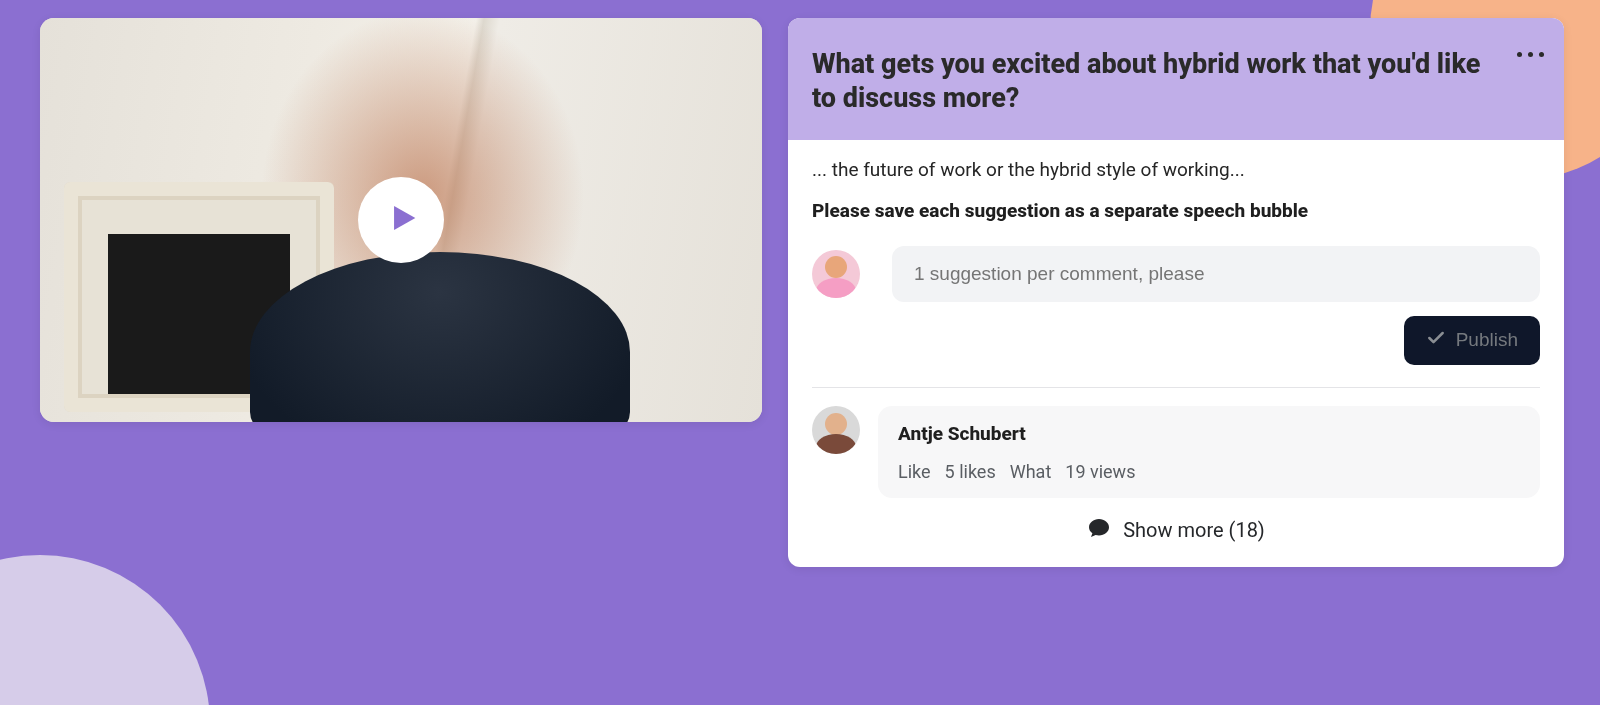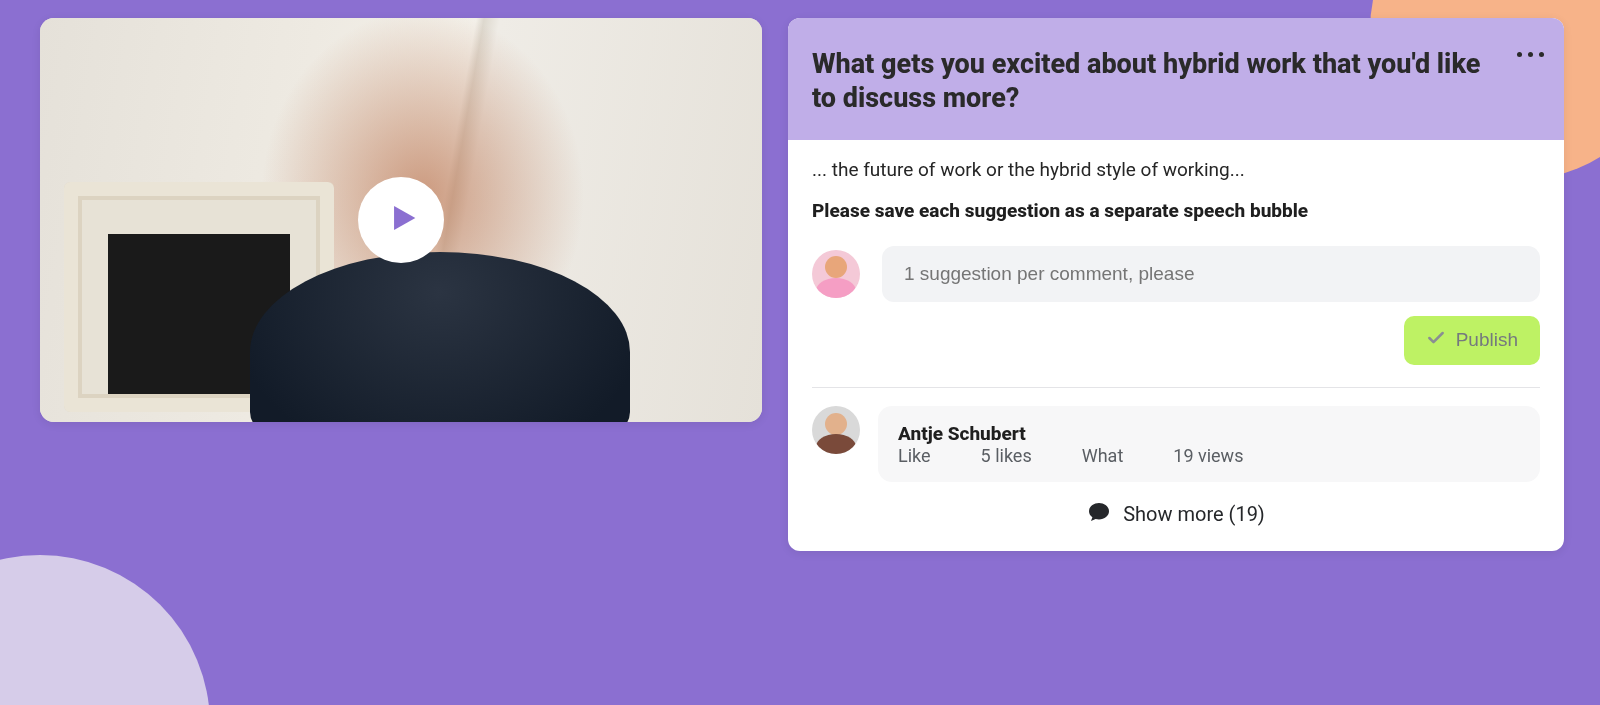--- a/index.html
+++ b/index.html
@@ -131,21 +131,21 @@
       color:#2a2a2a;
     }
     .kebab span{
       width:5px;height:5px;border-radius:50%;background:#2a2a2a;margin:0 3px;
     }
 
     .card-body { padding: 18px 24px 18px 24px; }
     .excerpt { color:#262626; font-size:19px; margin-bottom:18px; }
     .instruction { font-weight:800; font-size:19px; color:#1f1f1f; margin-bottom:24px; }
 
-    .compose-row { display:flex; align-items:center; gap:22px; }
+    .compose-row { display:flex; align-items:center; gap:32px; }
     .avatar {
       width:48px;height:48px;border-radius:50%;
       background:#f4c9d7; position:relative; overflow:hidden; flex:0 0 48px;
     }
     .avatar::before{
       content:"";position:absolute;top:6px;left:50%;transform:translateX(-50%);
       width:22px;height:22px;border-radius:50%;background:#e8a67a;
     }
     .avatar::after{
       content:"";position:absolute;bottom:-6px;left:50%;transform:translateX(-50%);
@@ -157,34 +157,34 @@
     .avatar.commenter::after{ background:#7a4a3a; }
 
     .compose-input {
       flex:1; height:56px; border-radius:12px; background:#f2f3f5;
       border:none; padding:0 22px; font-size:19px; color:#6b7076;
       outline:none;
     }
     .publish-row { display:flex; justify-content:flex-end; margin-top:14px; }
     .publish-btn {
       display:flex; align-items:center; gap:10px;
-      background:#bef264; border:none; border-radius:10px;
+      background:#0f172a; border:none; border-radius:10px;
       padding:12px 22px; font-size:19px; color:#75797e; cursor:pointer;
     }
     .publish-btn svg{width:20px;height:20px;fill:none;stroke:#8a8e93;stroke-width:3;stroke-linecap:round;stroke-linejoin:round;}
 
     .divider { height:1px; background:#e4e4e7; margin:22px 0 18px; }
 
     .comment-row { display:flex; gap:18px; }
     .comment-bubble {
       flex:1; background:#f7f7f8; border-radius:14px; padding:16px 20px;
     }
-    .comment-name { font-weight:800; font-size:19px; color:#1f1f1f; margin-bottom:0; }
+    .comment-name { font-weight:800; font-size:19px; color:#1f1f1f; margin-bottom:16px; }
     .comment-text { font-size:19px; line-height:1.55; color:#222; margin-bottom:14px; }
-    .comment-meta { display:flex; gap:50px; color:#5a5e63; font-size:18px; }
+    .comment-meta { display:flex; gap:14px; color:#5a5e63; font-size:18px; }
     .comment-meta .link{cursor:pointer;}
 
     .show-more {
       display:flex; align-items:center; justify-content:center; gap:12px;
       padding:18px 0 4px 0; color:#25272a; font-size:20px; cursor:pointer;
     }
     .show-more svg{width:24px;height:24px;fill:#25272a;}
   </style>
 </head>
 <body>
@@ -250,18 +250,18 @@
           </div>
         </div>
       </div>
 
       <div class="show-more">
         <span>
           <svg viewBox="0 0 24 24">
               <path d="M12 3C6.5 3 2 6.7 2 11.2c0 2.4 1.3 4.6 3.4 6.1L4 21l4.6-2c1.1.3 2.2.4 3.4.4 5.5 0 10-3.7 10-8.2S17.5 3 12 3z"></path>
             </svg>
         </span>
-        <span>Show more (19)</span>
+        <span>Show more (18)</span>
       </div>
     </div>
   </div>
 
 </div>
 
 </body></html>

